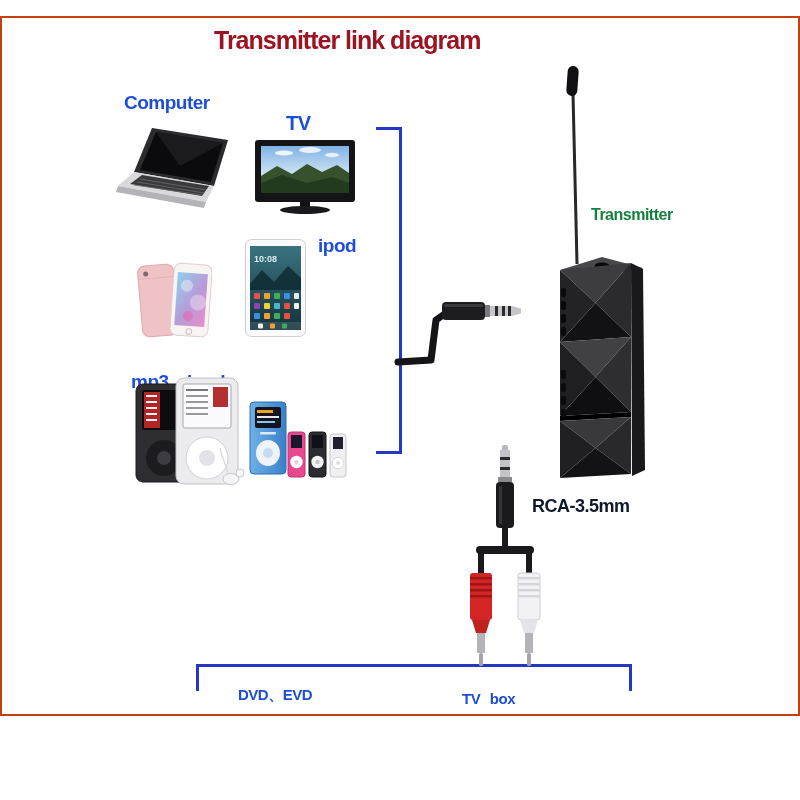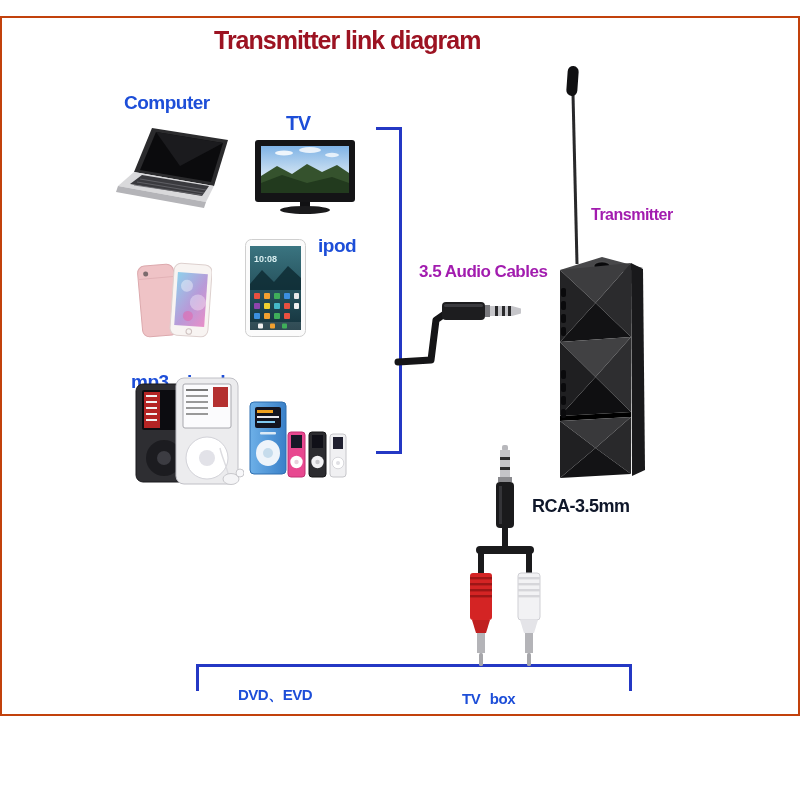--- a/index.html
+++ b/index.html
@@ -11,21 +11,21 @@
   }
   .title{
     position:absolute;left:212px;top:8px;
     font-size:25px;font-weight:700;letter-spacing:-1px;
     color:#9c1322;white-space:nowrap;
   }
   .lbl{
     position:absolute;font-weight:700;letter-spacing:-0.5px;
     color:#1d4ed8;white-space:nowrap;
   }
-  .lbl.red{color:#a21caf;}
+  .lbl.red{color:#15803d;}
   .lbl.rca{color:#0f172a;}
   .bracket-right{
     position:absolute;left:374px;top:109px;width:23px;height:321px;
     border:3px solid #2438c4;border-left:none;
   }
   .bracket-bottom{
     position:absolute;left:194px;top:646px;width:430px;height:24px;
     border:3px solid #2438c4;border-bottom:none;
   }
   svg{position:absolute;display:block;}
@@ -38,21 +38,20 @@
 
   <div class="title">Transmitter link diagram</div>
 
   <div class="lbl" style="left:122px;top:74px;font-size:19px;">Computer</div>
   <div class="lbl" style="left:284px;top:94px;font-size:20px;">TV</div>
   <div class="lbl" style="left:316px;top:217px;font-size:19px;">ipod</div>
   <div class="lbl" style="left:129px;top:351px;font-size:19px;">mp3、ipod</div>
   <div class="lbl" style="left:236px;top:668px;font-size:15px;">DVD、EVD</div>
   <div class="lbl" style="left:460px;top:672px;font-size:15px;word-spacing:6px;">TV box</div>
 
-  <div class="lbl red" style="left:417px;top:244px;font-size:17px;">3.5 Audio Cables</div>
   <div class="lbl red" style="left:589px;top:188px;font-size:16px;">Transmitter</div>
   <div class="lbl rca" style="left:530px;top:478px;font-size:18px;">RCA-3.5mm</div>
 
   <div class="bracket-right"></div>
   <div class="bracket-bottom"></div>
 
   <svg style="left:110px;top:106px;" width="132" height="92" viewBox="0 0 132 92">
     <polygon points="40,4 116,16 102,62 22,48" fill="#2b2b2d"></polygon>
     <polygon points="44,8 111,19 99,58 28,46" fill="#0b0b0d"></polygon>
     <polygon points="44,8 111,19 68,42" fill="#1b1b1e"></polygon>

